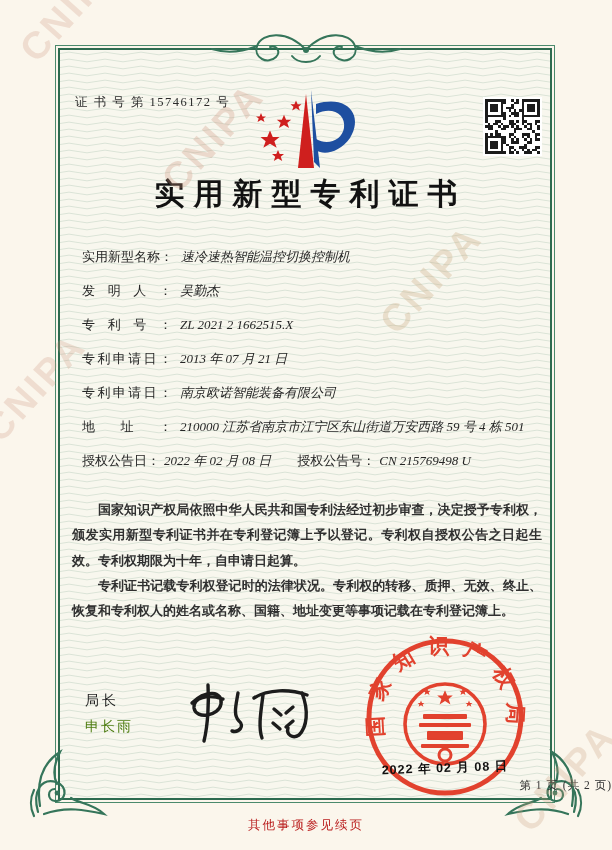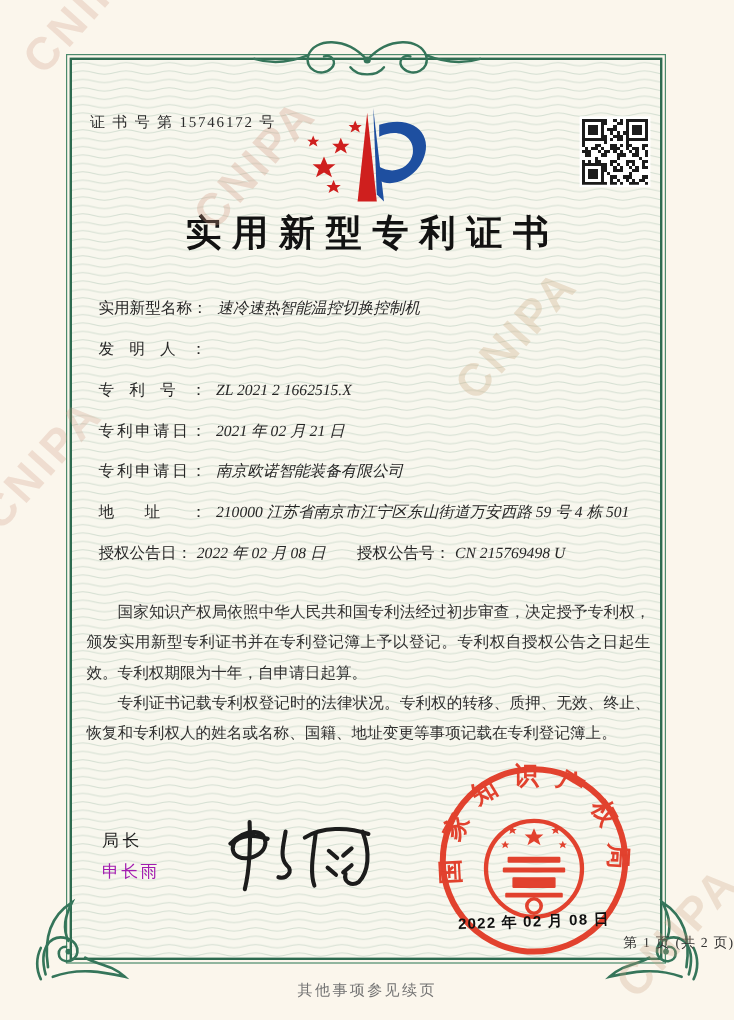--- a/index.html
+++ b/index.html
@@ -20,28 +20,28 @@
   .title{position:absolute;top:174px;width:100%;text-align:center;font-size:30px;font-weight:bold;letter-spacing:9px;padding-left:9px;box-sizing:border-box;color:#121212;}
   .fields{position:absolute;left:82px;top:247px;width:452px;font-size:13px;}
   .frow{display:flex;margin-bottom:14px;line-height:20px;}
   .flabel{flex:0 0 90px;text-align:justify;text-align-last:justify;white-space:nowrap;overflow:visible;}
   .fvalue{flex:1;margin-left:8px;text-align:justify;font-style:italic;}
   .grant{display:flex;}
   .grant .flabel{flex:none;width:auto;text-align-last:auto;}
   .grant .fvalue{flex:none;margin-left:4px;}
   .grant .second{margin-left:26px;}
   .body-text{position:absolute;left:72px;top:497px;width:470px;font-size:13px;line-height:1.95;text-align:justify;color:#303030;}
-  .body-text p{margin:0;text-indent:2em;}
+  .body-text p{margin:0;text-indent:2em;font-weight:bold;}
   .sig-title{position:absolute;left:85px;top:692px;font-size:14px;letter-spacing:3px;color:#1f1f1f;}
-  .sig-name{position:absolute;left:85px;top:718px;font-size:14px;letter-spacing:2px;color:#a21caf;}
+  .sig-name{position:absolute;left:85px;top:718px;font-size:14px;letter-spacing:2px;color:#4d7c0f;}
   .sig-script{position:absolute;left:178px;top:680px;width:140px;height:66px;}
   .seal{position:absolute;left:360px;top:632px;width:170px;height:170px;mix-blend-mode:multiply;}
   .seal-date{position:absolute;left:352px;top:760px;width:186px;text-align:center;font-family:"Liberation Sans","DejaVu Sans",sans-serif;font-size:12.5px;font-weight:bold;letter-spacing:1px;color:#101010;transform:rotate(-2deg);z-index:4;}
   .page-num{position:absolute;top:778px;width:100%;text-align:right;font-size:11.5px;letter-spacing:1px;color:#333;}
-  .note{position:absolute;top:817px;width:100%;text-align:center;font-size:12.5px;letter-spacing:2px;color:#737373;z-index:3;}
+  .note{position:absolute;top:817px;width:100%;text-align:center;font-size:12.5px;letter-spacing:2px;color:#b91c1c;z-index:3;}
   .wm{position:absolute;font-family:"Liberation Sans","DejaVu Sans",sans-serif;font-weight:bold;font-size:38px;letter-spacing:3px;transform:rotate(-48deg);z-index:4;pointer-events:none;user-select:none;}
   .wm1{left:148px;top:116px;color:rgba(206,150,126,.30);}
   .wm2{left:366px;top:258px;color:rgba(205,172,136,.34);}
   .wm3{left:-30px;top:366px;color:rgba(206,150,126,.26);}
   .wm4{left:500px;top:756px;color:rgba(200,160,130,.28);}
   .wm5{left:6px;top:-14px;color:rgba(206,150,126,.26);}
   .orn{position:absolute;z-index:2;}
   .orn-top{left:204px;top:22px;width:204px;height:52px;}
   .orn-bl{left:26px;top:738px;width:92px;height:84px;}
   .orn-br{left:494px;top:738px;width:92px;height:84px;}
@@ -345,28 +345,29 @@
 
     <div class="title">实用新型专利证书</div>
 
     <div class="fields">
       <div class="frow">
         <span class="flabel">实用新型名称：</span>
         <span class="fvalue">速冷速热智能温控切换控制机</span>
       </div>
       <div class="frow">
         <span class="flabel">发明人：</span>
+        <span class="fvalue">吴勤杰</span>
       </div>
       <div class="frow">
         <span class="flabel">专利号：</span>
         <span class="fvalue">ZL 2021 2 1662515.X</span>
       </div>
       <div class="frow">
         <span class="flabel">专利申请日：</span>
-        <span class="fvalue">2021 年 02 月 21 日</span>
+        <span class="fvalue">2013 年 07 月 21 日</span>
       </div>
       <div class="frow">
         <span class="flabel">专利申请日：</span>
         <span class="fvalue">南京欧诺智能装备有限公司</span>
       </div>
       <div class="frow">
         <span class="flabel">地址：</span>
         <span class="fvalue">210000 江苏省南京市江宁区东山街道万安西路 59 号 4 栋 501</span>
       </div>
       <div class="frow grant">

